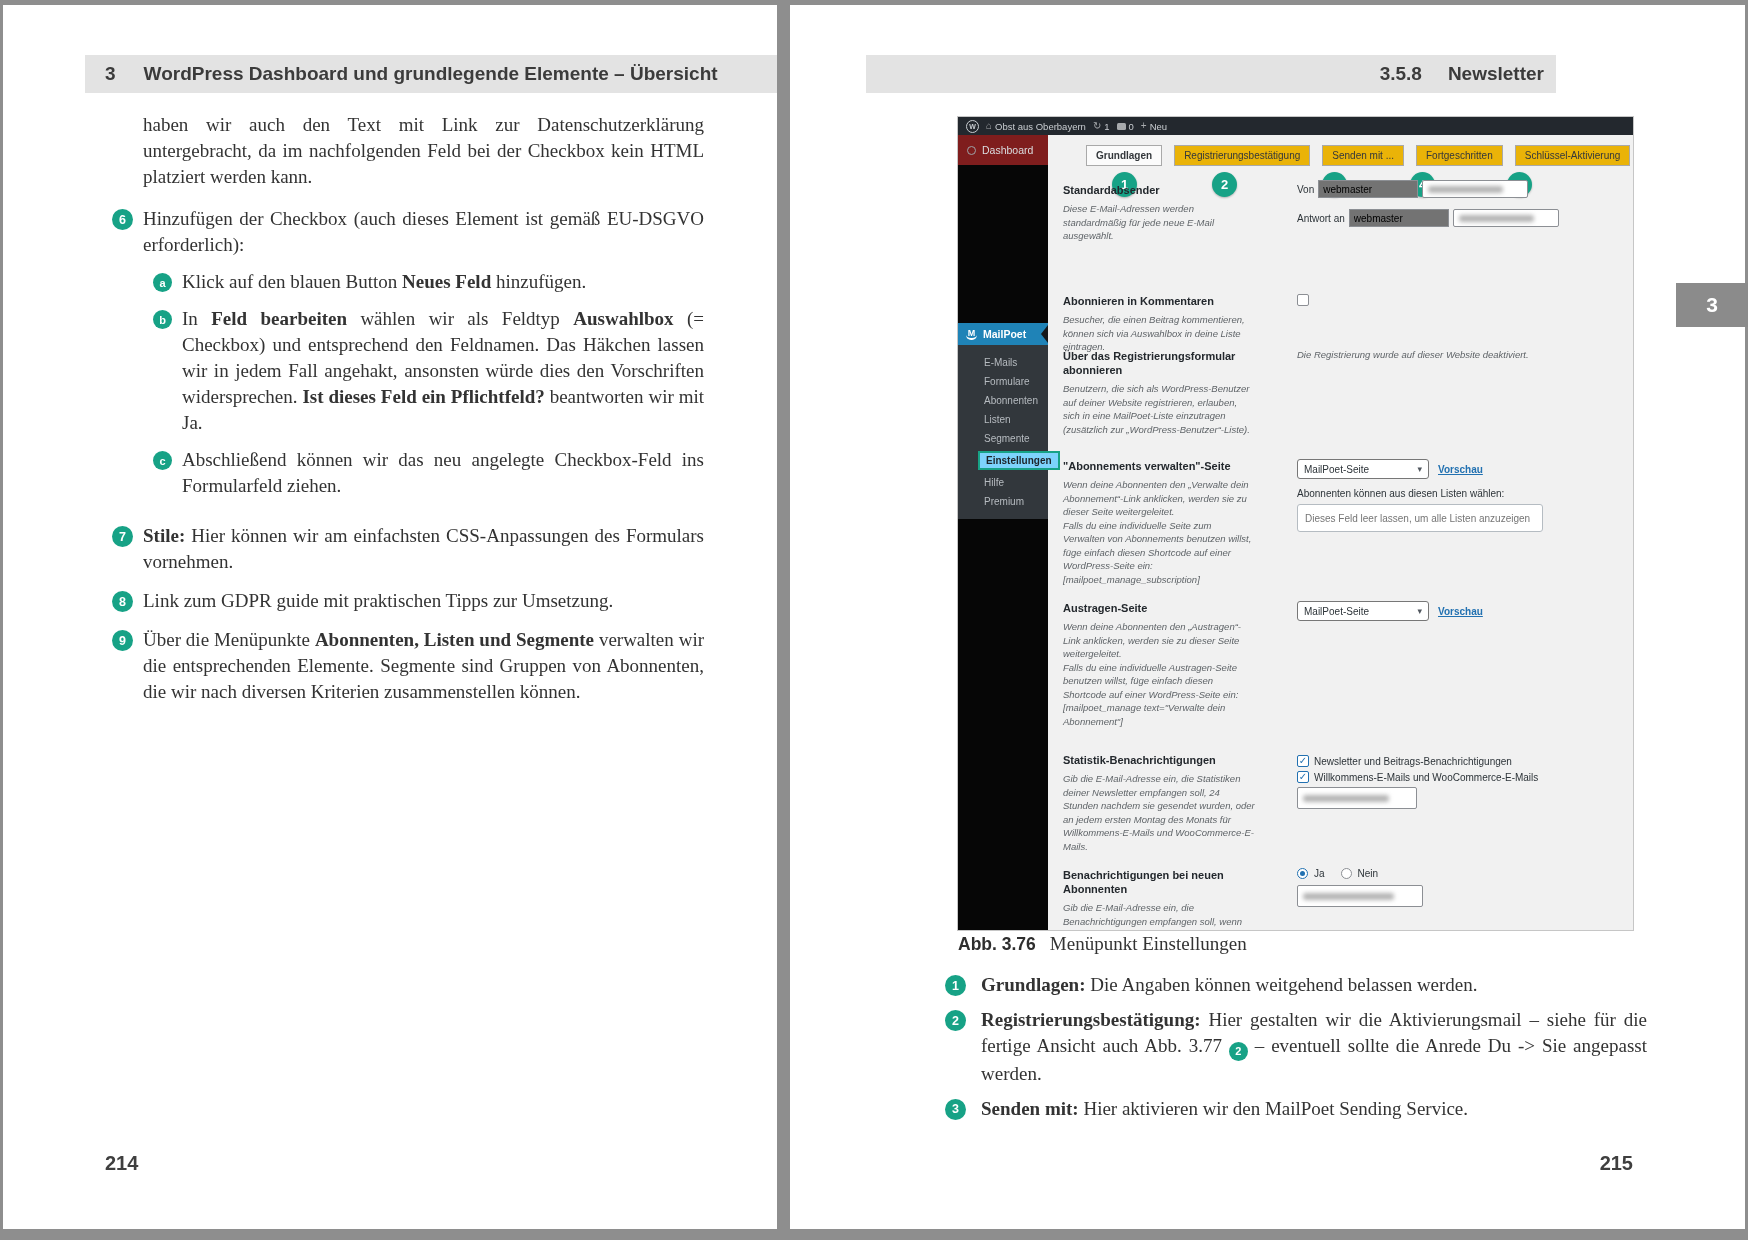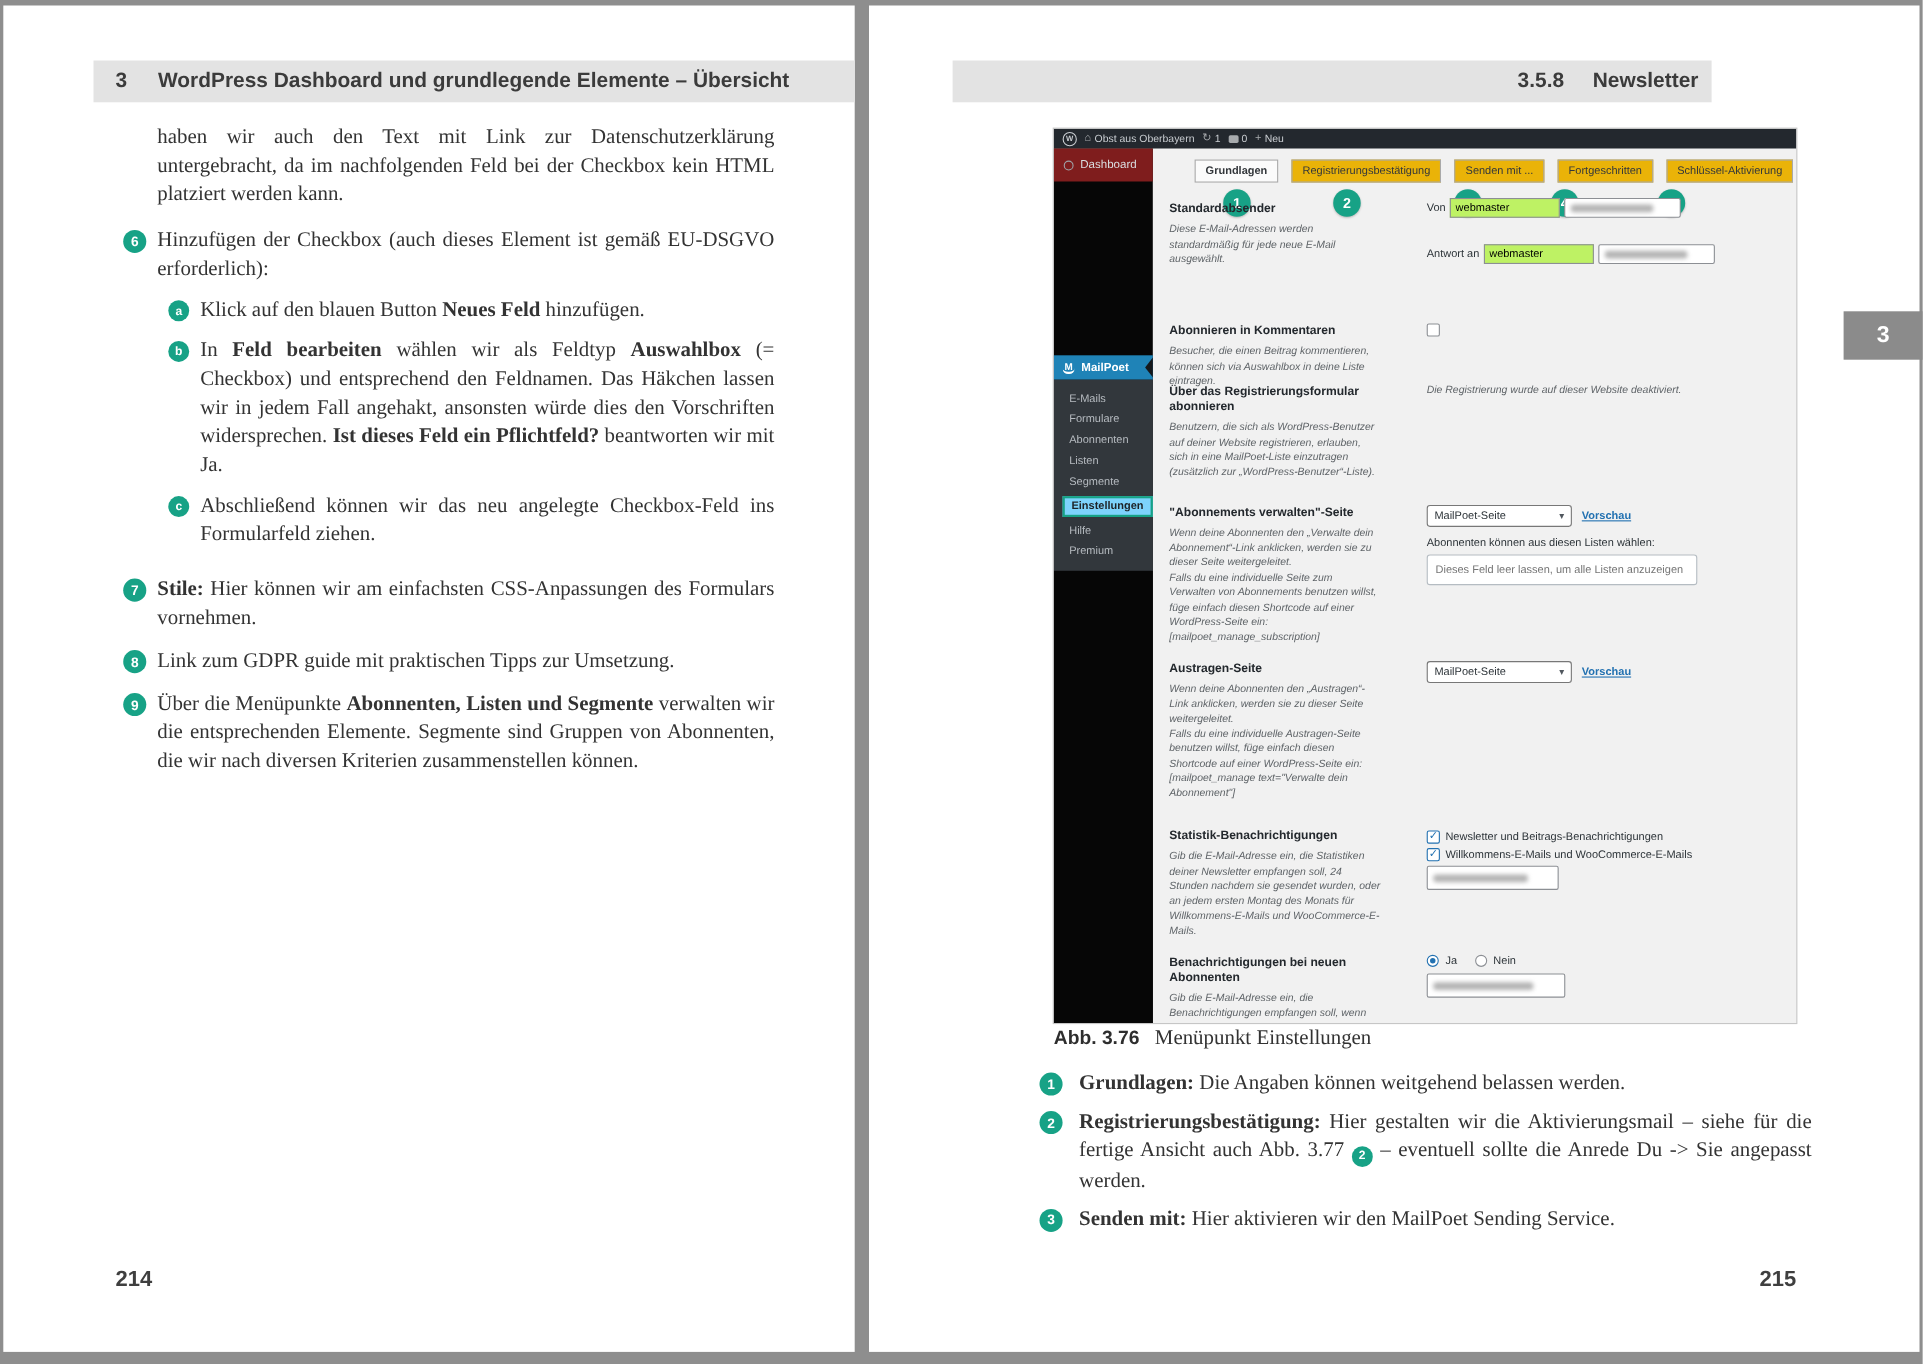--- a/index.html
+++ b/index.html
@@ -59,40 +59,40 @@
 
   .sidebar{position:absolute;top:18px;left:0;width:90px;bottom:0;background:#060606;display:flex;flex-direction:column;}
   .side-dash{background:#7f1d1d;height:30px;display:flex;align-items:center;gap:6px;padding:0 9px;color:#dadde0;font-size:10.5px;}
   .dash-icon{width:9px;height:9px;border:1.5px solid #9ea3a8;border-radius:50%;box-sizing:border-box;}
   .side-black1{height:158px;}
   .mp-header{position:relative;background:#1f83b7;height:22px;display:flex;align-items:center;gap:6px;padding:0 8px;color:#fff;font-size:10.5px;font-weight:bold;}
   .mp-logo{width:11px;height:11px;display:flex;align-items:center;justify-content:center;font-size:9px;font-weight:bold;
            border-bottom:2px solid #fff;border-radius:0 0 5px 5px;box-sizing:border-box;}
   .mp-arrow{position:absolute;right:0;top:50%;transform:translateY(-50%);width:0;height:0;
             border-top:9px solid transparent;border-bottom:9px solid transparent;border-right:7px solid #15181b;}
-  .submenu{background:#32373c;padding:8px 4px 8px;color:#b6bbc0;font-size:10px;}
+  .submenu{background:#32373c;padding:8px 16px 8px;color:#b6bbc0;font-size:10px;}
   .submenu-item{padding:4px 10px;cursor:pointer;}
   .submenu-item.active{background:#7dd3fc;color:#1d2327;border:2px solid #17a286;margin:3px 3px 3px 4px;padding:2px 6px;font-weight:bold;width:max-content;}
   .side-black2{flex:1;background:#060606;}
 
   .tabs{position:absolute;left:128px;top:28px;display:flex;gap:12px;font-size:10px;}
   .tab{background:#eab308;border:1px solid #a9a9a9;padding:4px 9px;color:#33373b;white-space:nowrap;}
   .tab.active{background:#fbfbfb;font-weight:bold;}
   .shot-badge{position:absolute;top:55px;width:25px;height:25px;border-radius:50%;background:#17a286;color:#fff;
               font-family:"Liberation Sans",sans-serif;font-weight:bold;font-size:13px;
               display:flex;align-items:center;justify-content:center;box-shadow:0 1px 2px rgba(0,0,0,.25);}
 
   .srow{position:absolute;left:105px;width:556px;}
   .srow-left{width:192px;}
   .srow-title{font-weight:bold;font-size:11px;color:#23282d;line-height:14px;}
   .srow-desc{font-style:italic;font-size:9.5px;line-height:13.5px;color:#5f6468;margin-top:5px;white-space:pre-line;}
   .srow-right{position:absolute;left:234px;top:0;width:322px;font-size:10px;color:#2c3338;}
 
-  .sender-line{display:flex;align-items:center;gap:4px;margin-bottom:24px;}
-  .wp-input{height:18px;border:1px solid #8c8f94;background:#bef264;font-size:10px;padding:0 4px;width:100px;box-sizing:border-box;font-family:"Liberation Sans",sans-serif;}
+  .sender-line{display:flex;align-items:center;gap:4px;margin-bottom:11px;}
+  .wp-input{height:18px;border:1px solid #8c8f94;background:#737373;font-size:10px;padding:0 4px;width:100px;box-sizing:border-box;font-family:"Liberation Sans",sans-serif;}
   .blur-input{height:18px;border:1px solid #8c8f94;background:#fff;width:106px;display:flex;align-items:center;padding:0 5px;border-radius:2px;box-sizing:border-box;}
   .blur-smudge{display:block;height:7px;width:80%;background:#b4b4b4;border-radius:3px;filter:blur(2px);}
 
   .cb{width:12px;height:12px;border:1px solid #8c8f94;border-radius:2px;background:#fff;display:flex;align-items:center;justify-content:center;box-sizing:border-box;}
   .cb.checked{border-color:#2271b1;color:#2271b1;font-size:10px;line-height:10px;}
   .cb-line{display:flex;align-items:center;gap:5px;margin-bottom:4px;}
 
   .note{font-style:italic;font-size:9.5px;color:#5f6468;}
 
   .select-line{display:flex;align-items:center;gap:9px;}

